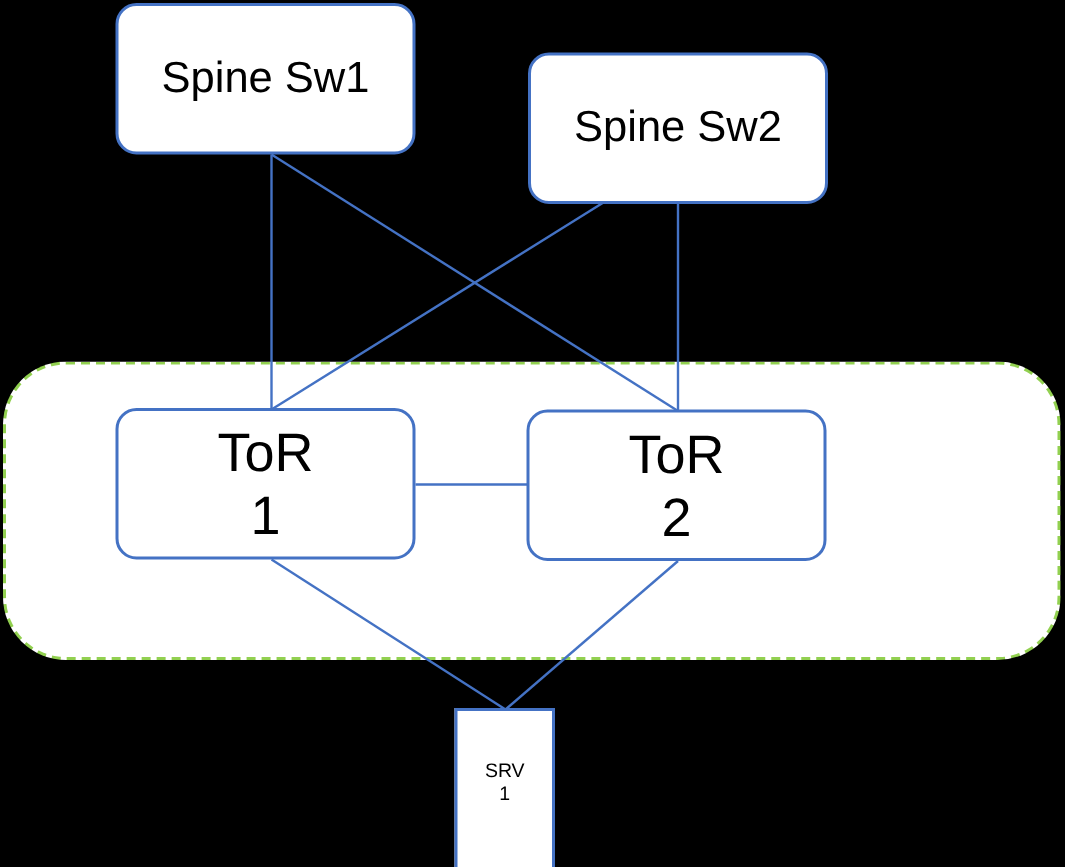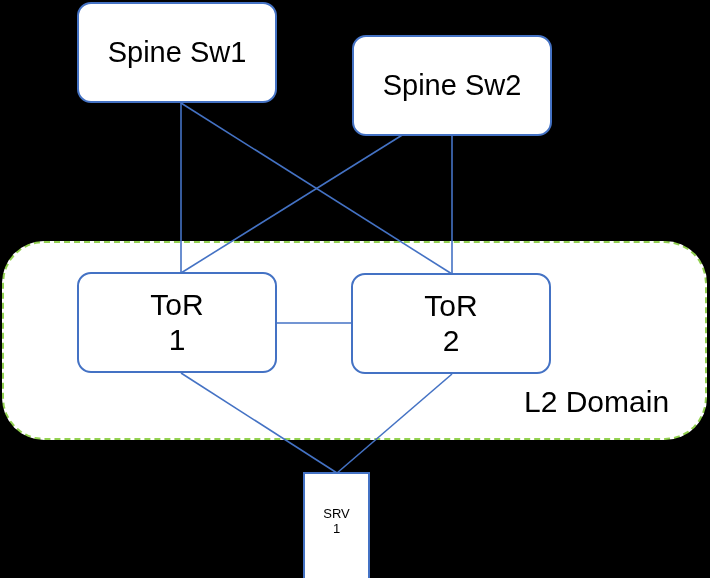--- a/index.html
+++ b/index.html
@@ -41,21 +41,21 @@
   }
   .node.rounded { border-radius: 14px; }
   .node.spine {
     width: 200px;
     height: 101px;
     font-size: 29px;
   }
   .node.tor {
     width: 200px;
     height: 101px;
-    font-size: 30px;
+    font-size: 36px;
   }
   .node.srv {
     width: 67px;
     height: 108px;
     font-size: 13px;
     border-radius: 0;
     justify-content: flex-start;
     padding-top: 33px;
   }
   .node .line2 { display: block; }
@@ -83,21 +83,20 @@
     color: #000000;
     white-space: nowrap;
   }
 </style>
 </head>
 <body>
 
 <div id="canvas">
 
   <div id="l2domain"></div>
-  <div id="l2-label">L2 Domain</div>
 
   <svg class="layer" viewBox="0 0 710 578">
     <line x1="181" y1="103" x2="181" y2="273" stroke="#4472C4" stroke-width="1.6"></line>
     <line x1="181" y1="103" x2="452" y2="274" stroke="#4472C4" stroke-width="1.6"></line>
     <line x1="452" y1="104" x2="181" y2="273" stroke="#4472C4" stroke-width="1.6"></line>
     <line x1="452" y1="104" x2="452" y2="274" stroke="#4472C4" stroke-width="1.6"></line>
     <line x1="277" y1="323" x2="352" y2="323" stroke="#4472C4" stroke-width="1.6"></line>
     <line x1="181" y1="373" x2="337" y2="473" stroke="#4472C4" stroke-width="1.6"></line>
     <line x1="452" y1="374" x2="337" y2="473" stroke="#4472C4" stroke-width="1.6"></line>
   </svg>

